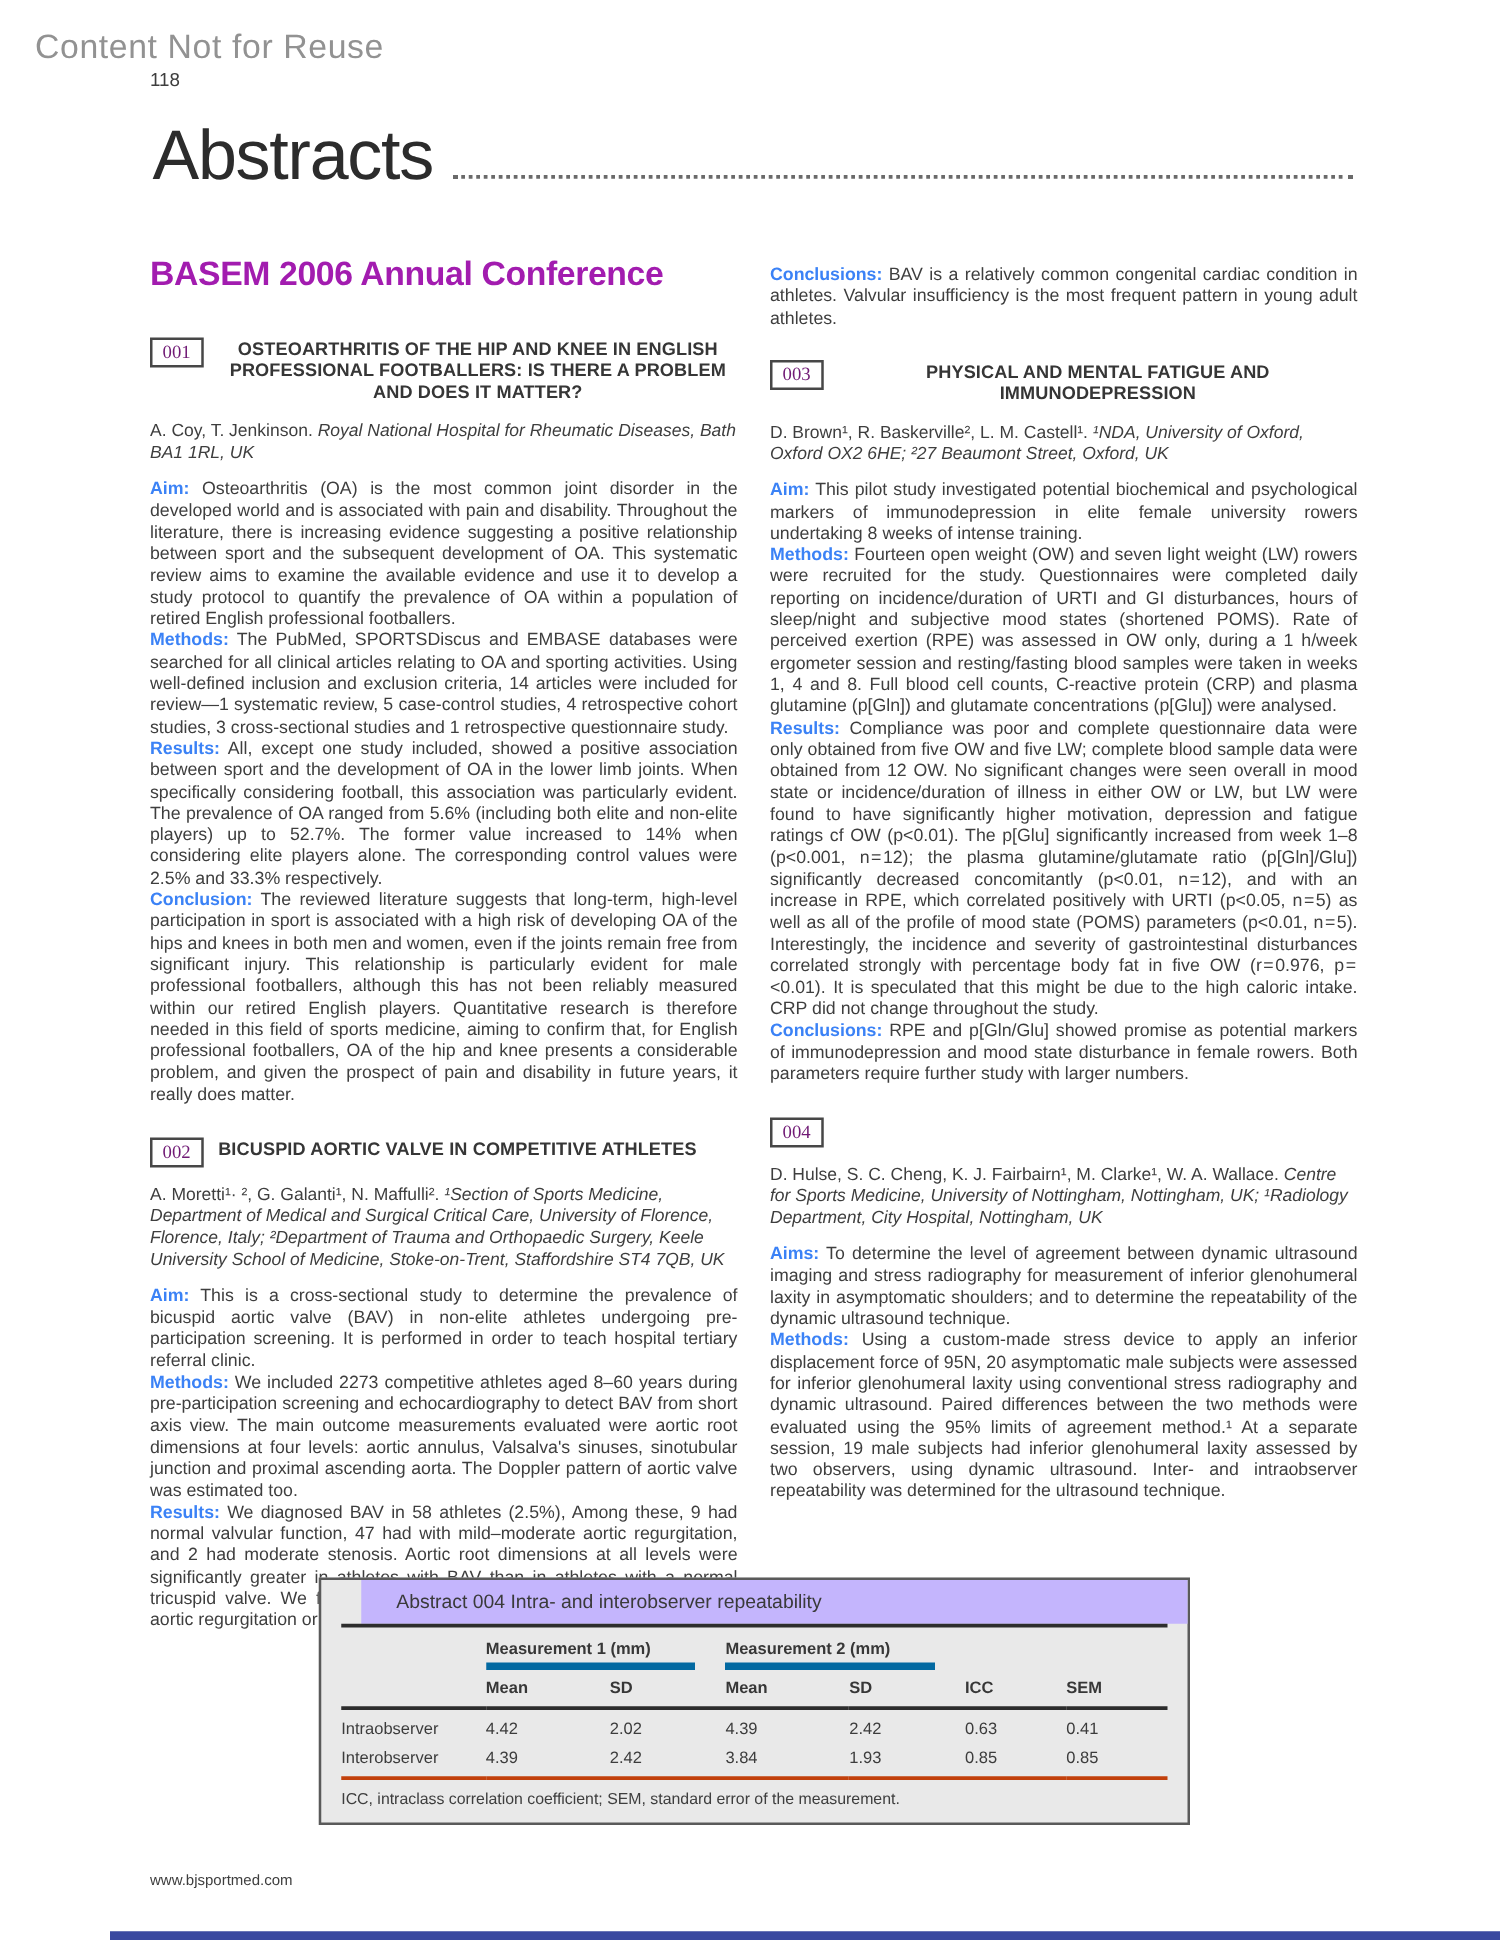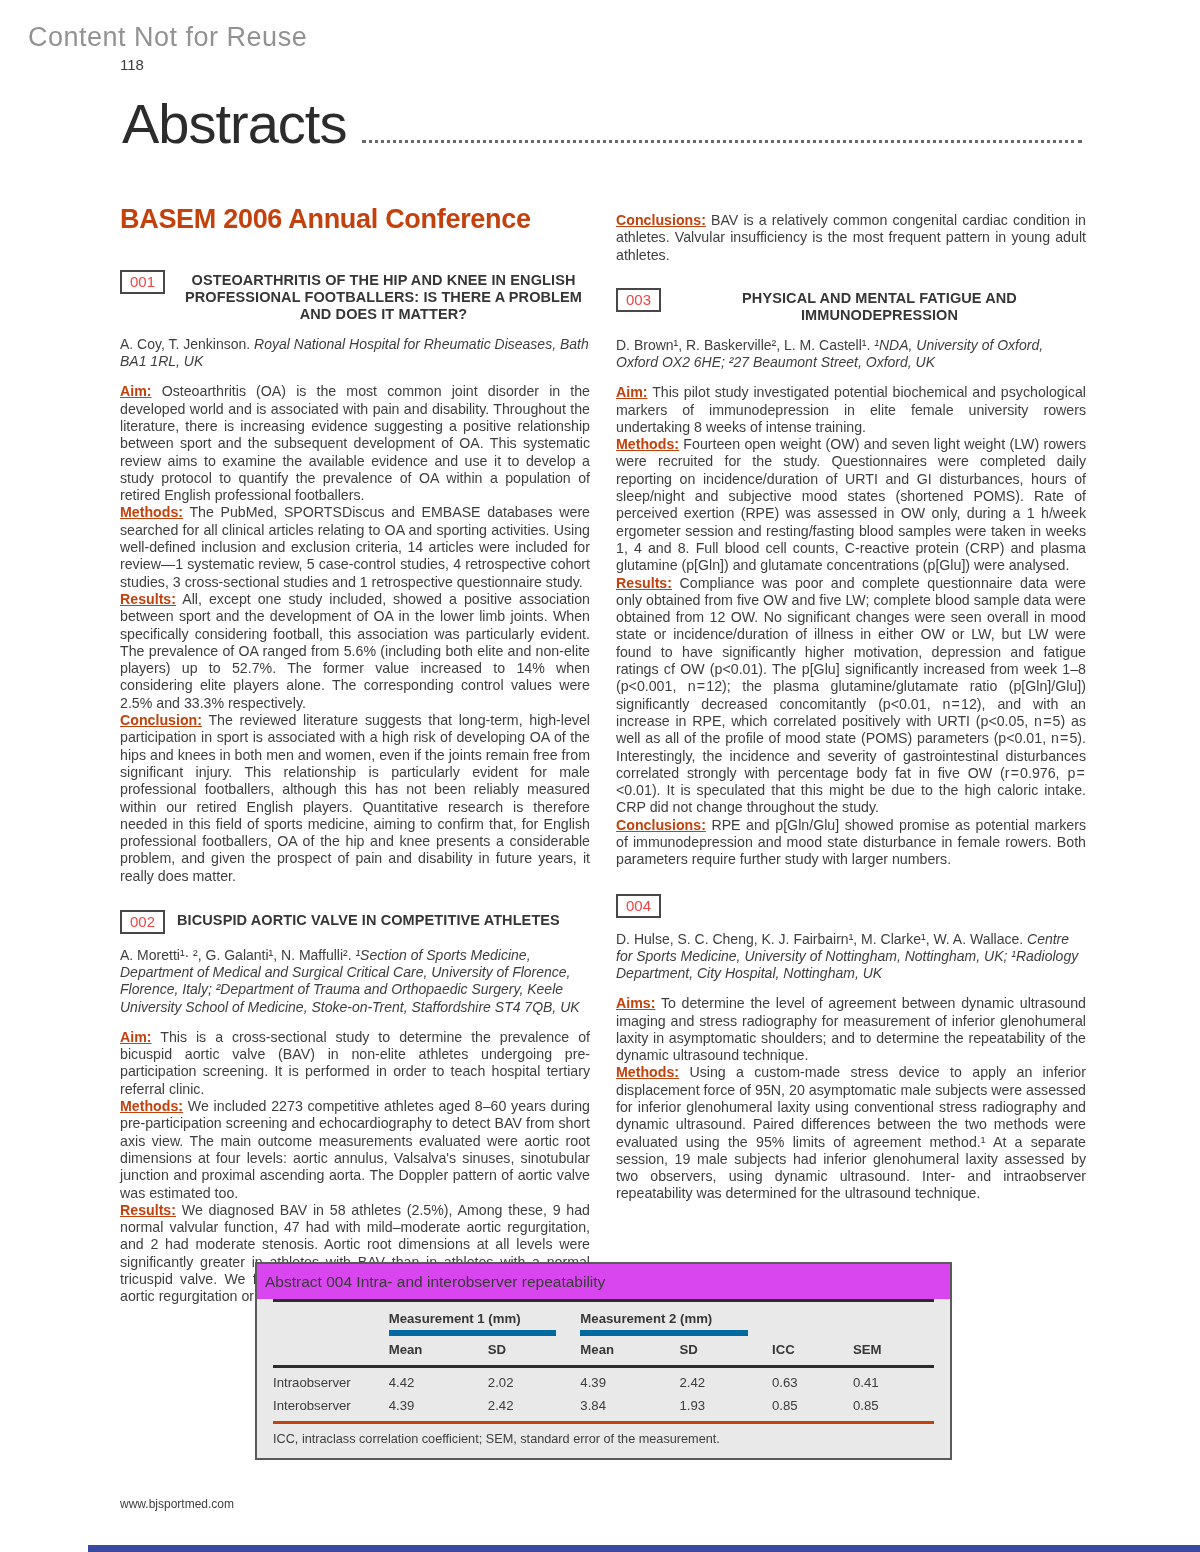--- a/index.html
+++ b/index.html
@@ -29,52 +29,52 @@
     font-size:56px; font-weight:400; color:#2c2c2c;
     letter-spacing:-1px; line-height:1; margin:0;
   }
   .leader {
     flex:1; height:0;
     border-bottom:3px dotted #6a6a6a;
     margin-left:16px; margin-bottom:9px;
   }
   .conference {
     position:absolute; left:120px; top:204px;
-    font-size:27px; font-weight:bold; color:#c2410c;
+    font-size:27px; font-weight:bold; color:#a21caf;
     letter-spacing:-0.3px; margin:0;
   }
   .col { position:absolute; width:470px; }
   .col-left  { left:120px; top:272px; }
   .col-right { left:616px; top:212px; }
 
   .abstract { margin:0; }
   .abstract + .abstract, .abstract.follow { margin-top:27px; }
   .abs-head { display:flex; align-items:flex-start; margin-bottom:13px; }
   .abs-num {
-    flex:none; border:2px solid #474747; color:#ef4444;
+    flex:none; border:2px solid #474747; color:#701a75;
     font-size:15px; line-height:20px; padding:0 8px;
-    margin-right:12px; margin-top:-2px;
+    margin-right:12px; margin-top:-2px;font-family:Liberation Serif, serif;
   }
   .abs-title {
     margin:0; font-size:14.5px; line-height:17px;
     font-weight:bold; color:#363636; letter-spacing:0.1px;text-align:center;
   }
   .authors { margin:0 0 13px 0; font-size:14px; line-height:17.2px; }
   .authors .aff { font-style:italic; }
   .sec { margin:0; font-size:14.2px; line-height:17.3px; text-align:justify; }
-  .sec b { color:#c2410c;text-decoration:underline; }
+  .sec b { color:#3b82f6; }
   .overflow-par { margin:0 0 26px 0; }
 
   .table-panel {
     position:absolute; left:255px; top:1262px; width:697px;
     background:#e9e9e9; border:2px solid #5a5a5a;
   }
   .table-caption {
     font-size:15.5px; color:#3a3a3a;
-    padding:9px 8px 8px; background:#d946ef;
+    padding:9px 28px 8px; background:#c4b5fd;margin-left:32px;
   }
   .table-inner { margin:0 16px; border-top:3px solid #2d2d2d; }
   table { border-collapse:collapse; width:100%; font-size:13.2px; color:#3c3c3c; }
   th { text-align:left; font-weight:bold; color:#373737; }
   .grp { padding:9px 0 0 0; }
   .grp .grp-line { display:block; border-bottom:6px solid #0369a1; padding-bottom:4px; margin-right:24px; }
   .subhead th { padding:6px 0 8px 0; }
   tbody tr:first-child td { border-top:3px solid #2d2d2d; padding-top:7px; }
   td { padding:4px 0; }
   tbody tr:last-child td { padding-bottom:8px; border-bottom:3px solid #c2410c; }

